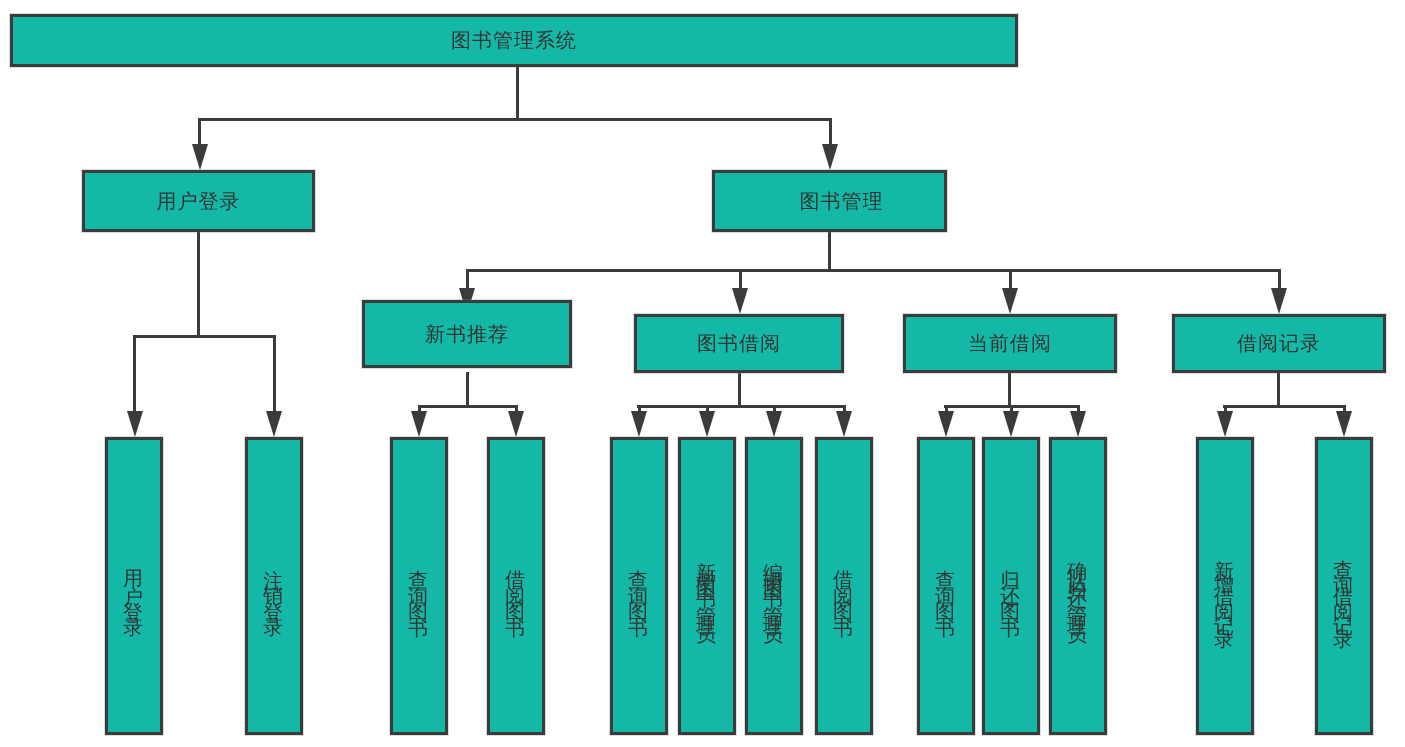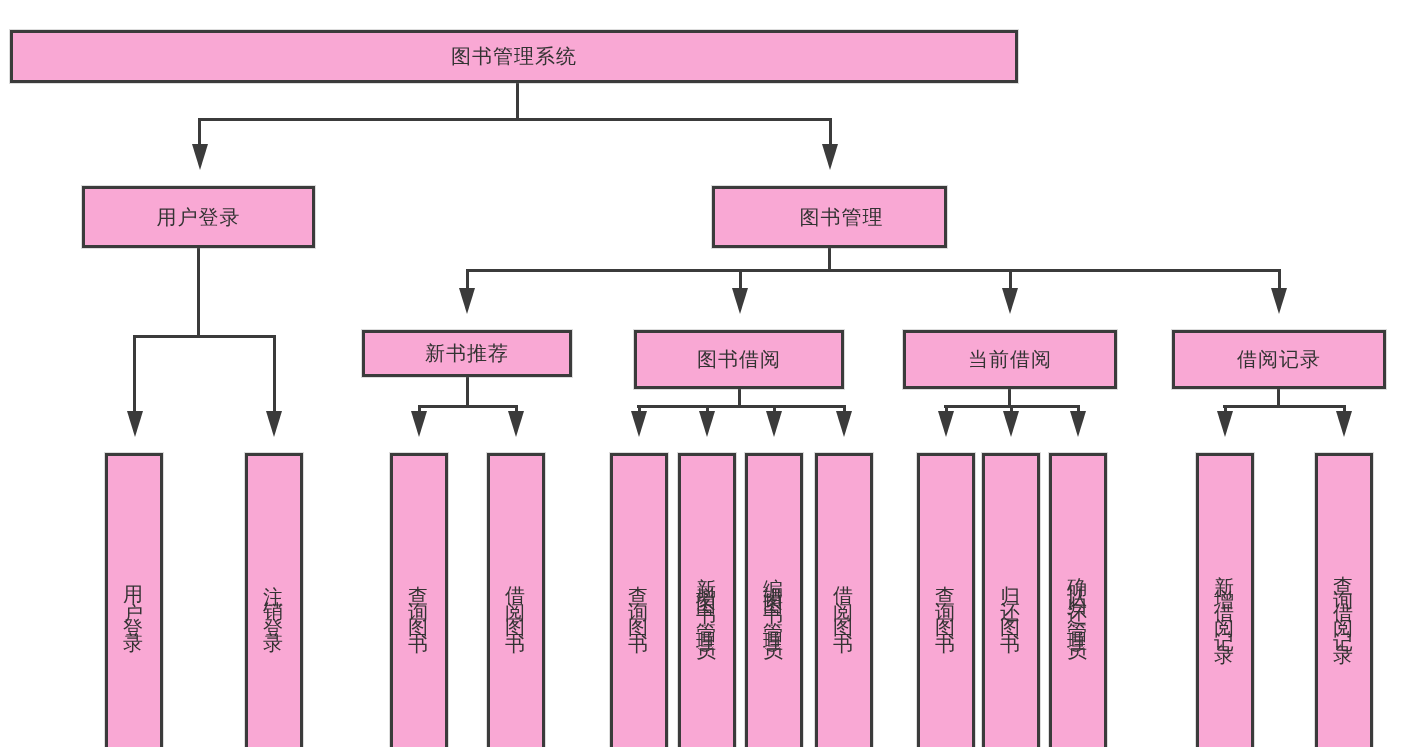--- a/index.html
+++ b/index.html
@@ -1,25 +1,24 @@
 <!DOCTYPE html>
 <html><head>
 <meta charset="utf-8">
 <style>
   html,body{margin:0;padding:0;background:#fff;}
   #canvas{
     position:relative;width:1405px;height:747px;background:#ffffff;overflow:hidden;
     font-family:"Liberation Sans","DejaVu Sans",sans-serif;
   }
   .box{
-    position:absolute;background:#f9a8d4;border:3px solid #3b3b3b;box-sizing:border-box;
+    position:absolute;background:#14b8a6;border:3px solid #3b3b3b;box-sizing:border-box;
     display:flex;align-items:center;justify-content:center;
     color:#333333;font-size:20px;letter-spacing:1px;
     box-shadow:0 0 0 1px rgba(120,120,120,0.25);
-    margin-top:16px;
   }
   .vbox{
     writing-mode:vertical-rl;text-orientation:mixed;
     letter-spacing:16px;font-size:20px;
   }
   .vm{letter-spacing:14px;}
   .vl{letter-spacing:9px;}
   .h-line,.v-line{position:absolute;background:#3b3b3b;}
   .arrow{
     position:absolute;width:0;height:0;
@@ -98,21 +97,21 @@
     <div class="v-line" style="left:1343px;top:405px;width:3px;height:10px;"></div>
     <div class="arrow" style="left:1336px;top:411px;"></div>
   </div>
 
   <div class="box" style="left:10px;top:14px;width:1008px;height:53px;">图书管理系统</div>
 
   <div class="box" style="left:82px;top:170px;width:233px;height:62px;">用户登录</div>
 
   <div class="box" style="left:712px;top:170px;width:235px;height:62px;padding-left:24px;">图书管理</div>
 
-  <div class="box" style="left:362px;top:314px;width:210px;height:47px;text-align:center;">新书推荐</div>
+  <div class="box" style="left:362px;top:300px;width:210px;height:68px;text-align:center;">新书推荐</div>
 
   <div class="box" style="left:634px;top:314px;width:210px;height:59px;">图书借阅</div>
 
   <div class="box" style="left:903px;top:314px;width:214px;height:59px;">当前借阅</div>
 
   <div class="box" style="left:1172px;top:314px;width:214px;height:59px;font-family:Liberation Mono, monospace;">借阅记录</div>
 
   <div class="box vbox" style="left:105px;top:437px;width:58px;height:298px;">用户登录</div>
 
   <div class="box vbox" style="left:245px;top:437px;width:58px;height:298px;">注销登录</div>

